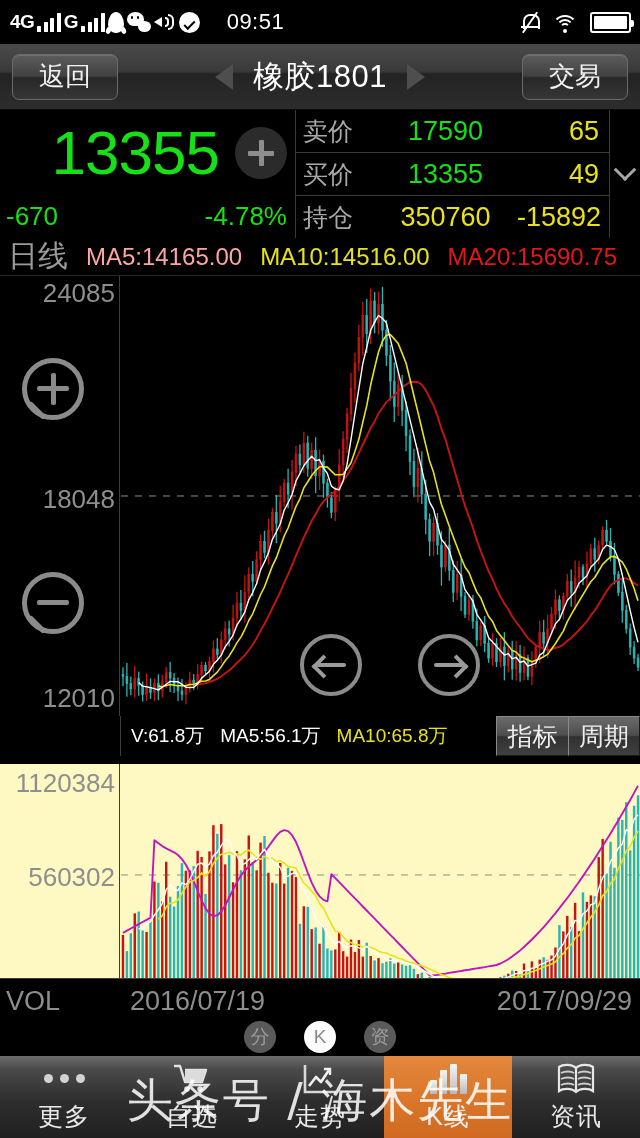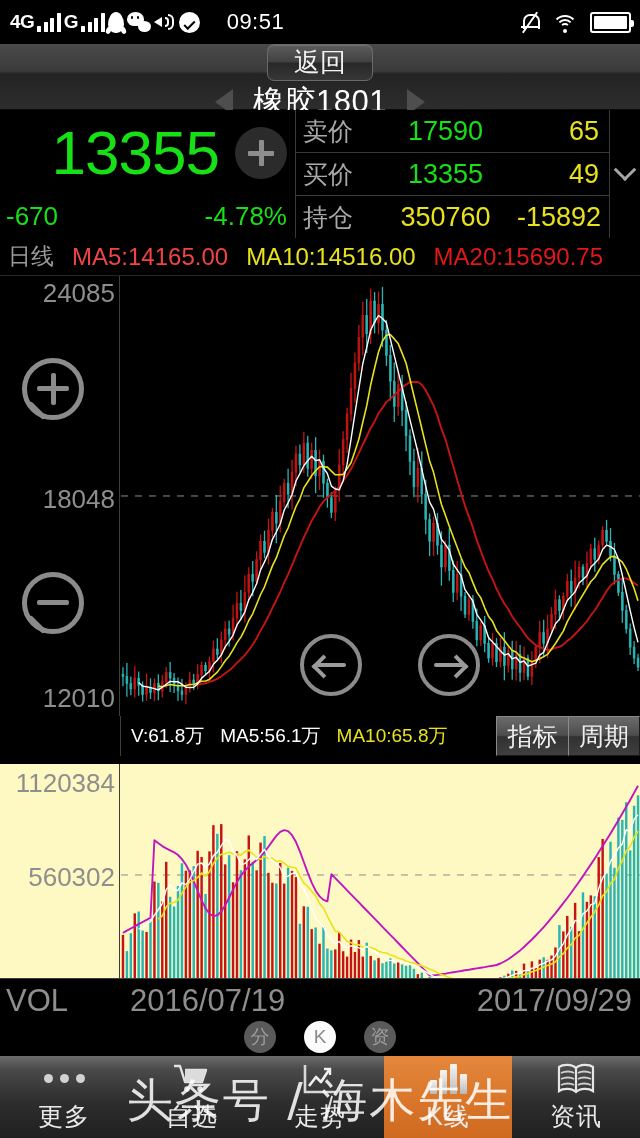--- a/index.html
+++ b/index.html
@@ -55,21 +55,21 @@
   .wifi-icon b{position:absolute;left:50%;bottom:-1px;transform:translateX(-50%);width:4px;height:4px;background:#fff;border-radius:50%;}
   .batt{width:41px;height:21px;border:2px solid #fff;border-radius:3px;position:relative;padding:2px;box-sizing:border-box;}
   .batt:after{content:"";position:absolute;right:-5px;top:6px;width:3px;height:7px;background:#fff;border-radius:0 2px 2px 0;}
   .batt i{display:block;height:100%;background:#fff;border-radius:1px;}
 
   
   .navbar{
     position:absolute;top:44px;left:0;width:640px;height:66px;
     background:linear-gradient(#4a4a4a 0%,#3a3a3a 42%,#232323 46%,#2d2d2d 100%);
     display:flex;align-items:center;
-    border-bottom:1px solid #0b0b0b;box-sizing:border-box;flex-direction:column;
+    border-bottom:1px solid #0b0b0b;box-sizing:border-box;
   }
   .nav-btn{
     height:46px;min-width:106px;padding:0 14px;margin:0 12px;border-radius:7px;
     background:linear-gradient(#5c5c5c 0%,#414141 48%,#282828 52%,#363636 100%);
     border:1px solid #6a6a6a;box-shadow:0 1px 0 rgba(255,255,255,.13) inset;
     display:flex;align-items:center;justify-content:center;
     font-size:26px;color:#f2f2f2;box-sizing:border-box;
   }
   .nav-center{flex:1;display:flex;align-items:center;justify-content:center;gap:20px;}
   .nav-title{font-size:31px;color:#fff;letter-spacing:.5px;white-space:nowrap;}
@@ -107,22 +107,22 @@
   .green{color:#17e017}
   .yellow{color:#e8e21c}
   .white{color:#fff}
 
   
   .mabar{
     position:absolute;top:238px;left:0;width:640px;height:38px;
     display:flex;align-items:center;gap:18px;padding-left:8px;box-sizing:border-box;
     font-size:24px;background:#000;border-bottom:1px solid #262626;
   }
-  .mabar .period{color:#9a9a9a;font-size:23px;}
-  .ma-w{color:#ef4444}
+  .mabar .period{color:#9a9a9a;font-size:30px;}
+  .ma-w{color:#fca5a5}
   .ma-y{color:#e8e21c}
   .ma-r{color:#e01818}
 
   
   .chartwrap{position:absolute;top:276px;left:0;width:640px;height:440px;background:#000;}
   .axis-col{position:absolute;left:0;top:0;width:120px;height:440px;border-right:1px solid #3d3d3d;box-sizing:border-box;}
   .ax-lab{position:absolute;right:4px;font-size:26px;color:#8e8e8e;white-space:nowrap;}
   .ax-top{top:2px}
   .ax-mid{top:208px}
   .ax-bot{bottom:2px}
@@ -169,21 +169,21 @@
   .volwrap{position:absolute;top:764px;left:0;width:640px;height:222px;background:#fef9c3;}
   .vol-axis{position:absolute;left:0;top:0;width:120px;height:222px;border-right:1px solid #3d3d3d;box-sizing:border-box;}
   .vax{position:absolute;right:4px;font-size:26px;color:#8e8e8e;white-space:nowrap;}
   .vax-top{top:4px}
   .vax-mid{top:98px}
   .volplot{position:absolute;left:121px;top:0;right:0;height:222px;overflow:hidden;}
 
   
   .dateaxis{
     position:absolute;top:978px;left:0;width:640px;height:44px;background:#000;
-    border-top:1px solid #3d3d3d;display:flex;align-items:center;font-size:31px;color:#8e8e8e;
+    border-top:1px solid #3d3d3d;display:flex;align-items:center;font-size:27px;color:#8e8e8e;
   }
   .d-vol{margin-left:6px;width:112px;}
   .d-start{margin-left:12px}
   .d-end{margin-left:auto;margin-right:8px}
 
   
   .modebar{position:absolute;top:1018px;left:0;width:640px;height:38px;display:flex;justify-content:center;align-items:center;gap:28px;background:#000;}
   .modebtn{
     width:32px;height:32px;border-radius:50%;background:#5a5a5a;color:#9d9d9d;
     display:flex;align-items:center;justify-content:center;font-size:19px;

